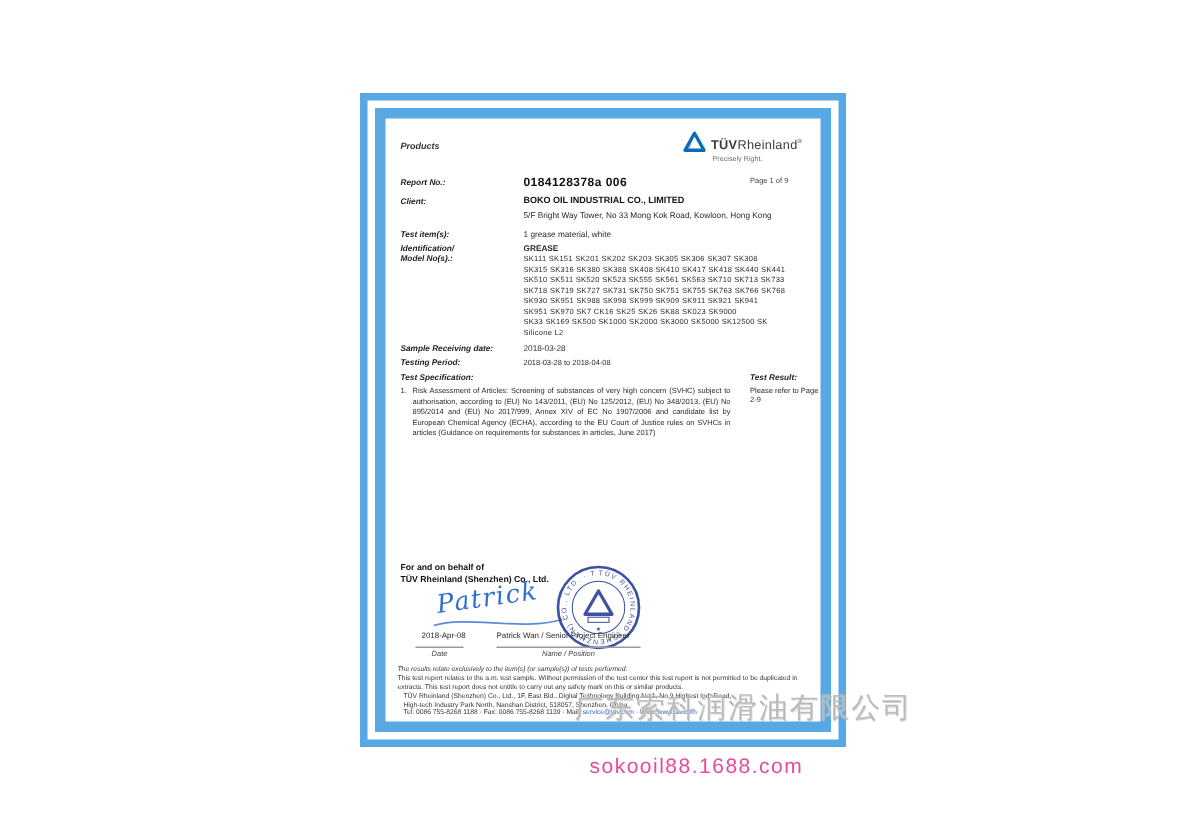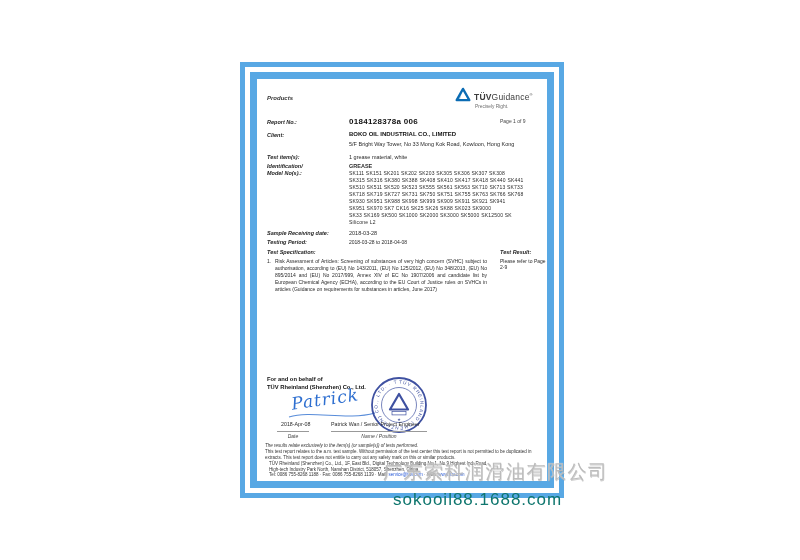--- a/index.html
+++ b/index.html
@@ -38,43 +38,43 @@
   .sign-lab{font-size:5px;font-style:italic;color:#444;}
   .rule{border-top:.5px solid #999;}
   
   .fine{font-size:4.5px;line-height:5.6px;color:#333;width:274px;}
   .addr{font-size:4.5px;line-height:5.6px;color:#333;width:274px;}
   .link{color:#2a5bd7;}
   
   .wm-cn{position:absolute;left:383px;top:459px;font-size:19px;letter-spacing:1.5px;
          color:rgba(170,170,170,.78);text-shadow:0 0 1px rgba(255,255,255,.9), .5px .5px 0 rgba(140,140,140,.45);
          white-space:nowrap;z-index:6;}
-  .wm-site{position:absolute;left:393px;top:490px;font-size:17px;letter-spacing:1px;
-           color:#0f766e;white-space:nowrap;z-index:6;}
+  .wm-site{position:absolute;left:393px;top:502px;font-size:14px;letter-spacing:1px;
+           color:#ec4899;white-space:nowrap;z-index:6;}
 </style>
 </head>
 <body>
 
 <div class="stage">
 
   <div class="cert-outer">
     <div class="cert-inner">
       <div class="page">
 
         <div class="abs products">Products</div>
 
         <div class="abs logo">
           <span>
             <svg width="16" height="15" viewBox="0 0 24 22">
               <path d="M12 2.5 L21.5 19.5 H2.5 Z" fill="none" stroke="#0b6cb4" stroke-width="3.4" stroke-linejoin="round"></path>
               <path d="M12 2.5 L2.5 19.5 H7 Z" fill="#0b6cb4" opacity="0.35"></path>
             </svg>
           </span>
           <span class="logo-text">
-            <span class="brand"><b>TÜV</b><span>Guidance</span><sup style="font-size:4px;">®</sup></span>
+            <span class="brand"><b>TÜV</b><span>Rheinland</span><sup style="font-size:4px;">®</sup></span>
             <div class="tagline">Precisely Right.</div>
           </span>
         </div>
 
         <div class="abs lbl" style="left:10px;top:40px;">Report No.:</div>
         <div class="abs report-no" style="left:92px;top:38px;">0184128378a 006</div>
         <div class="abs page-ind" style="left:243px;top:39px;">Page 1 of 9</div>
 
         <div class="abs lbl" style="left:10px;top:53px;">Client:</div>
         <div class="abs client-name" style="left:92px;top:52px;">BOKO OIL INDUSTRIAL CO., LIMITED</div>

